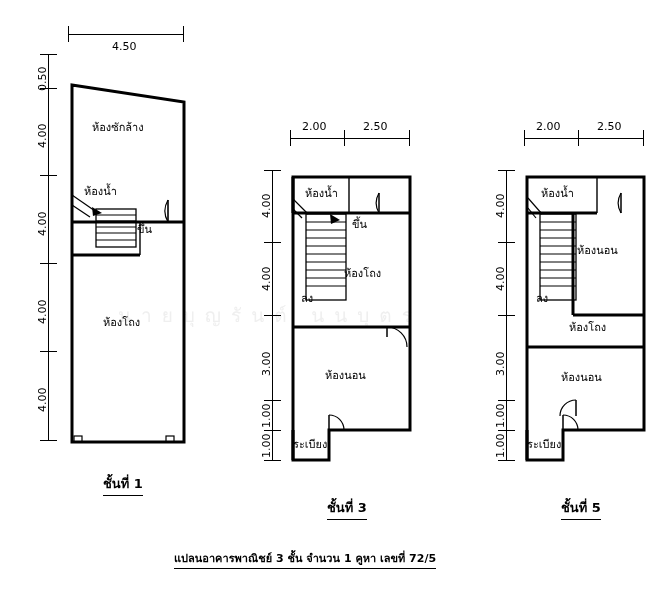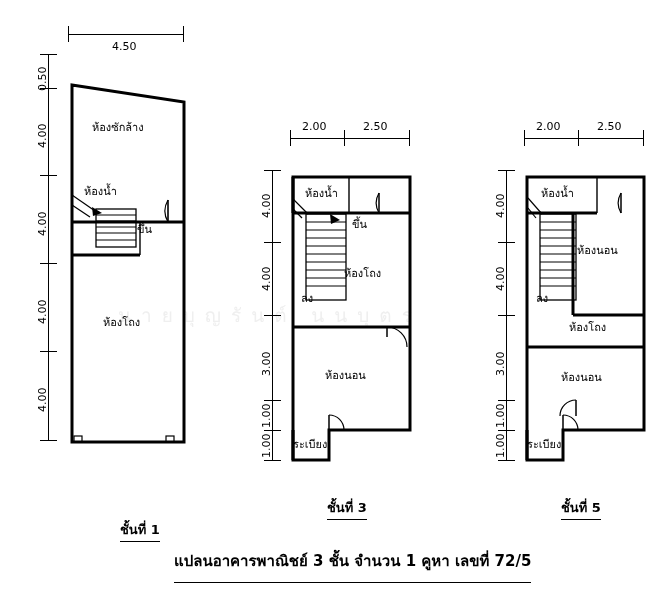--- a/index.html
+++ b/index.html
@@ -8,22 +8,22 @@
   .wrap{position:absolute;left:0;top:0;width:658px;height:600px;}
 
   
   .abs{position:absolute;}
   .lbl{position:absolute;font-size:11px;white-space:nowrap;}
   .dimv{position:absolute;font-size:11px;white-space:nowrap;
         transform:rotate(-90deg);transform-origin:left top;}
   .room{position:absolute;font-size:11px;white-space:nowrap;text-align:center;}
   .floorlbl{position:absolute;font-size:13px;font-weight:bold;white-space:nowrap;
             border-bottom:1.5px solid #000;padding-bottom:1px;}
-  .caption{position:absolute;font-size:15px;font-weight:bold;white-space:nowrap;
-           border-bottom:1.5px solid #000;padding-bottom:9px;}
+  .caption{position:absolute;font-size:11px;font-weight:bold;white-space:nowrap;
+           border-bottom:1.5px solid #000;padding-bottom:1px;}
 
   
   .hline{position:absolute;height:0;border-top:1px solid #000;}
   .vline{position:absolute;width:0;border-left:1px solid #000;}
 
   .watermark{position:absolute;font-size:19px;color:#efefef;letter-spacing:10px;
              white-space:nowrap;font-family:Liberation Serif, serif;text-align:right;}
   .tick{position:absolute;background:#000;}
 </style>
 </head>
@@ -77,21 +77,21 @@
     <line x1="0" y1="0" x2="26" y2="18" stroke="#000" stroke-width="1.2"></line>
     <line x1="0" y1="10" x2="18" y2="22" stroke="#000" stroke-width="1.2"></line>
     <path d="M20 12 l10 6 l-9 3 z" fill="#000"></path>
   </svg>
 
   <div class="room" style="left:92px;top:118px;">ห้องซักล้าง</div>
   <div class="room" style="left:84px;top:182px;">ห้องน้ำ</div>
   <div class="room" style="left:137px;top:220px;">ขึ้น</div>
   <div class="room" style="left:103px;top:313px;">ห้องโถง</div>
 
-  <div class="floorlbl" style="left:103px;top:519px;margin-left:17px;">ชั้นที่ 1</div>
+  <div class="floorlbl" style="left:103px;top:473px;">ชั้นที่ 1</div>
 
   <div class="hline" style="left:290px;top:138px;width:120px;"></div>
   <div class="tick" style="left:290px;top:130px;width:1px;height:16px;"></div>
   <div class="tick" style="left:344px;top:130px;width:1px;height:16px;"></div>
   <div class="tick" style="left:409px;top:130px;width:1px;height:16px;"></div>
   <div class="lbl" style="left:302px;top:120px;">2.00</div>
   <div class="lbl" style="left:363px;top:120px;">2.50</div>
 
   <div class="vline" style="left:272px;top:170px;height:290px;"></div>
   <div class="tick" style="left:264px;top:170px;width:17px;height:1px;"></div>

